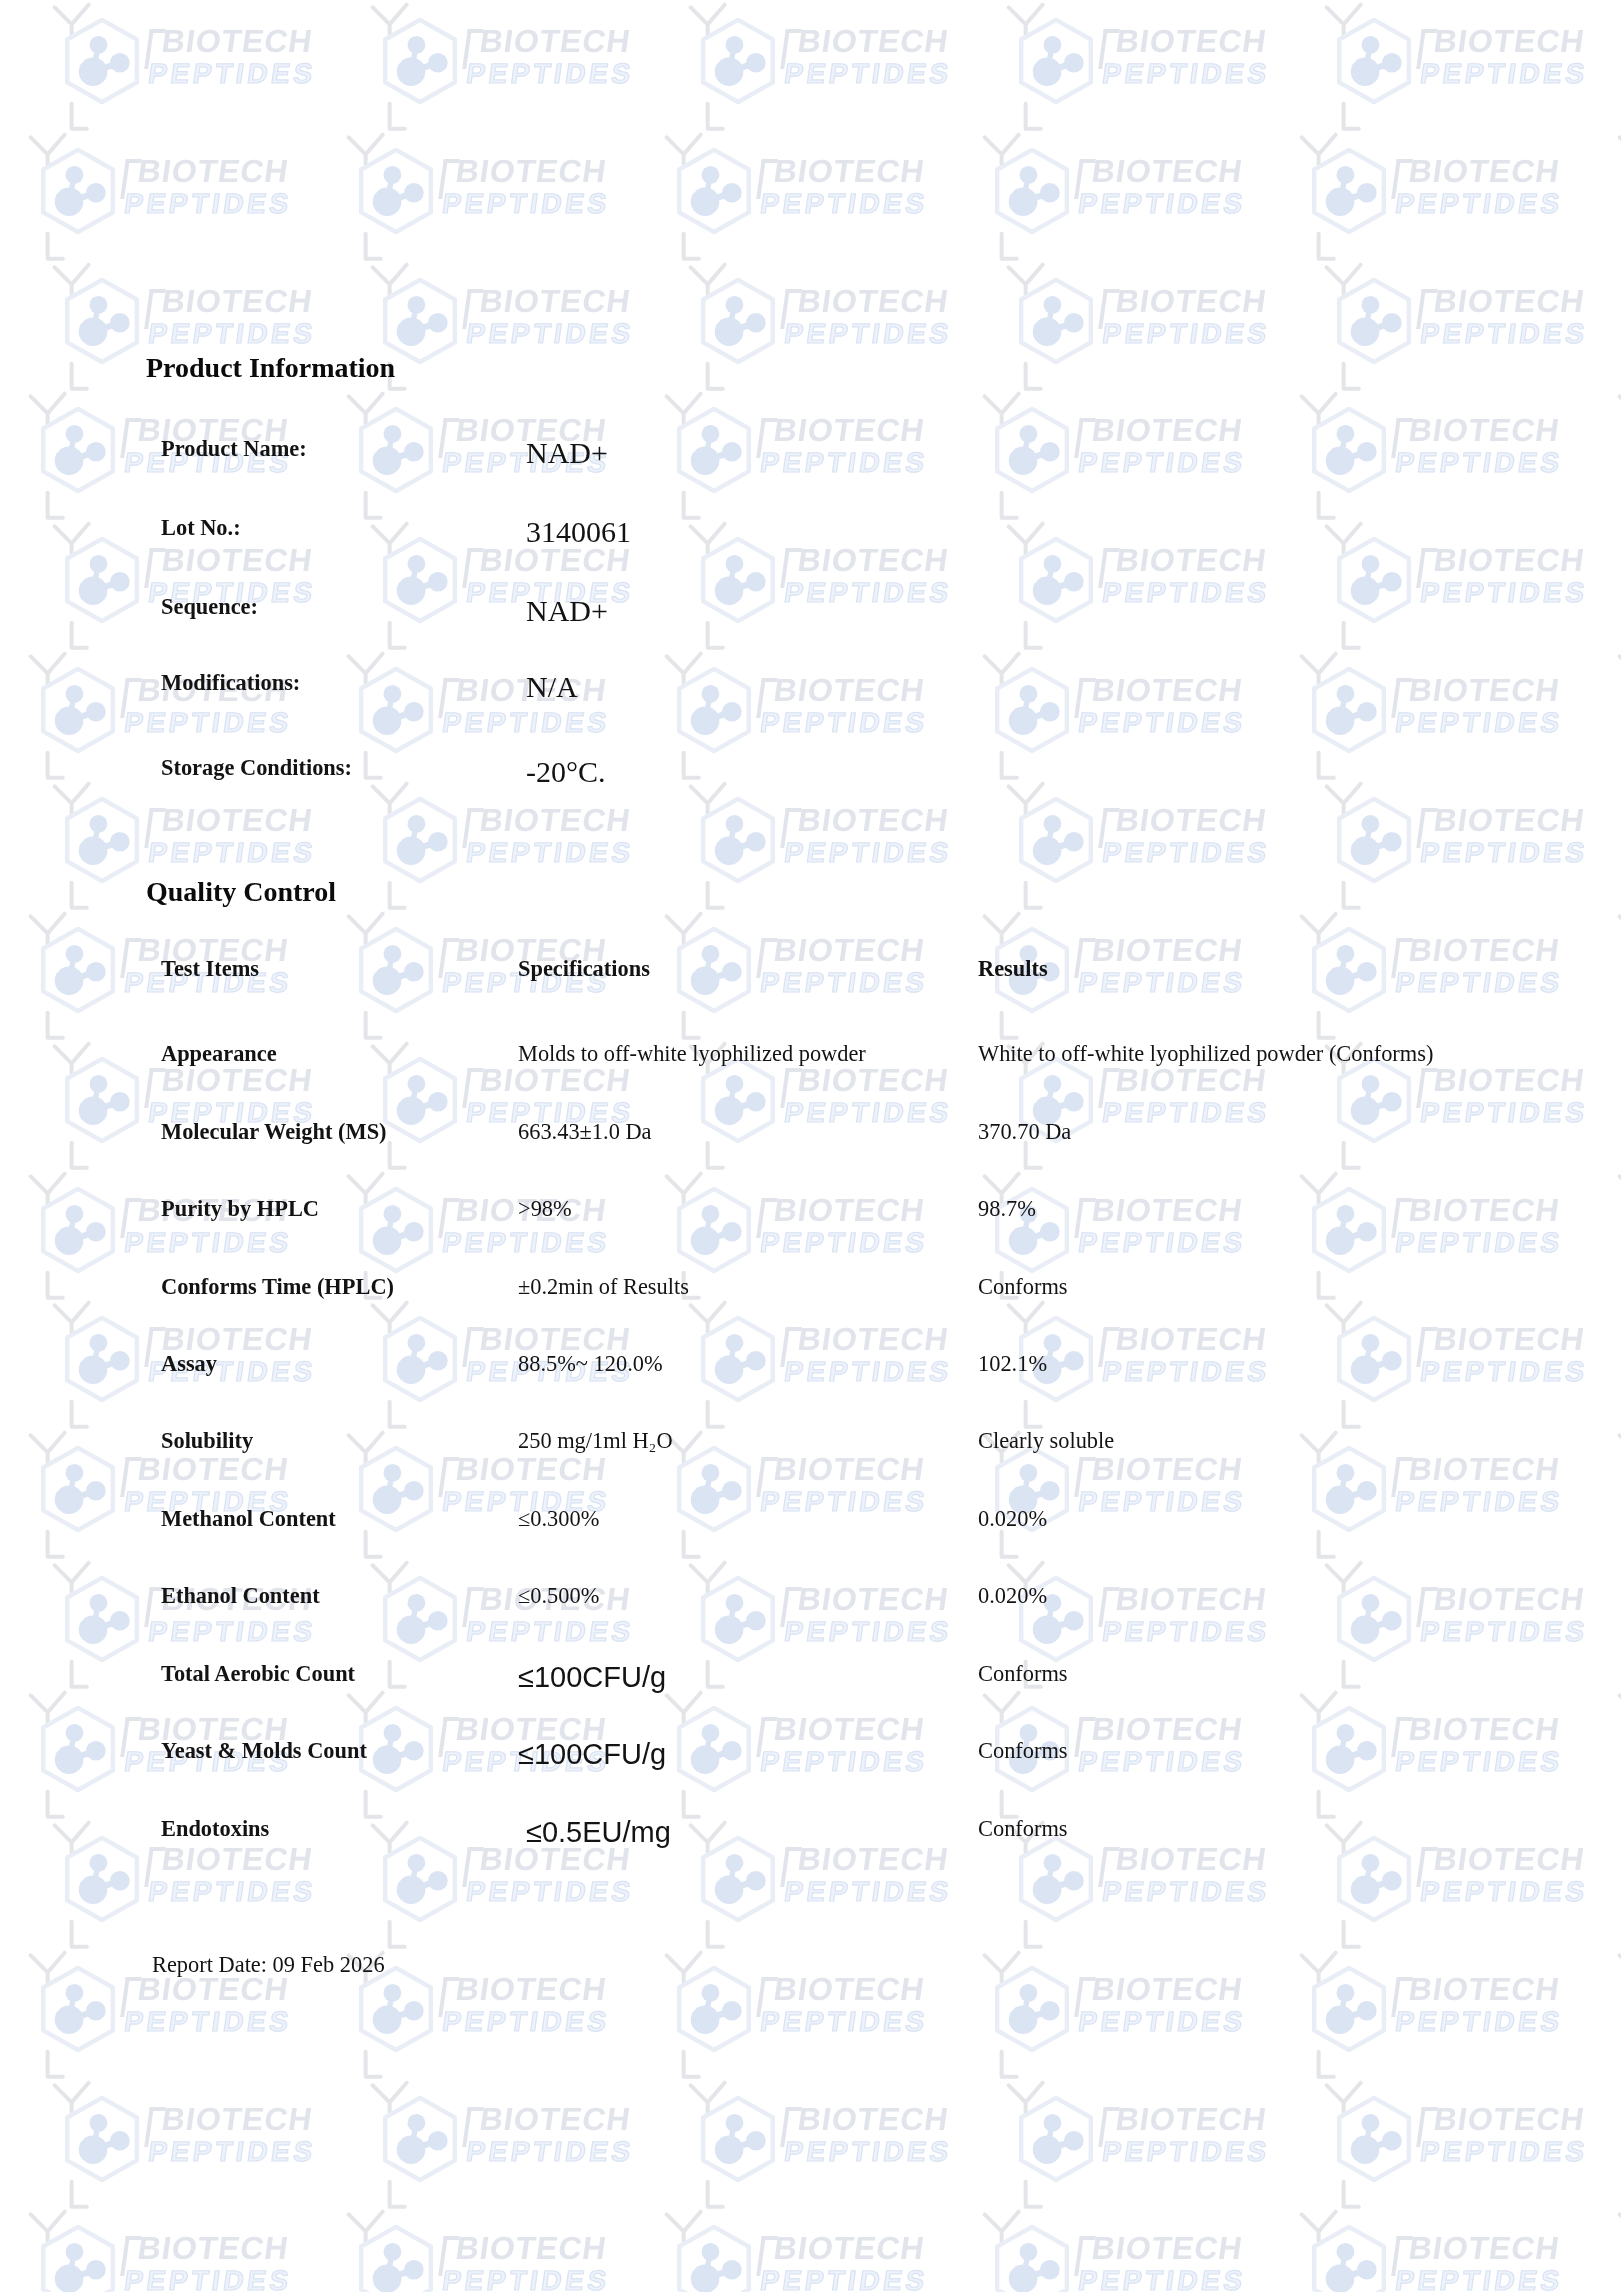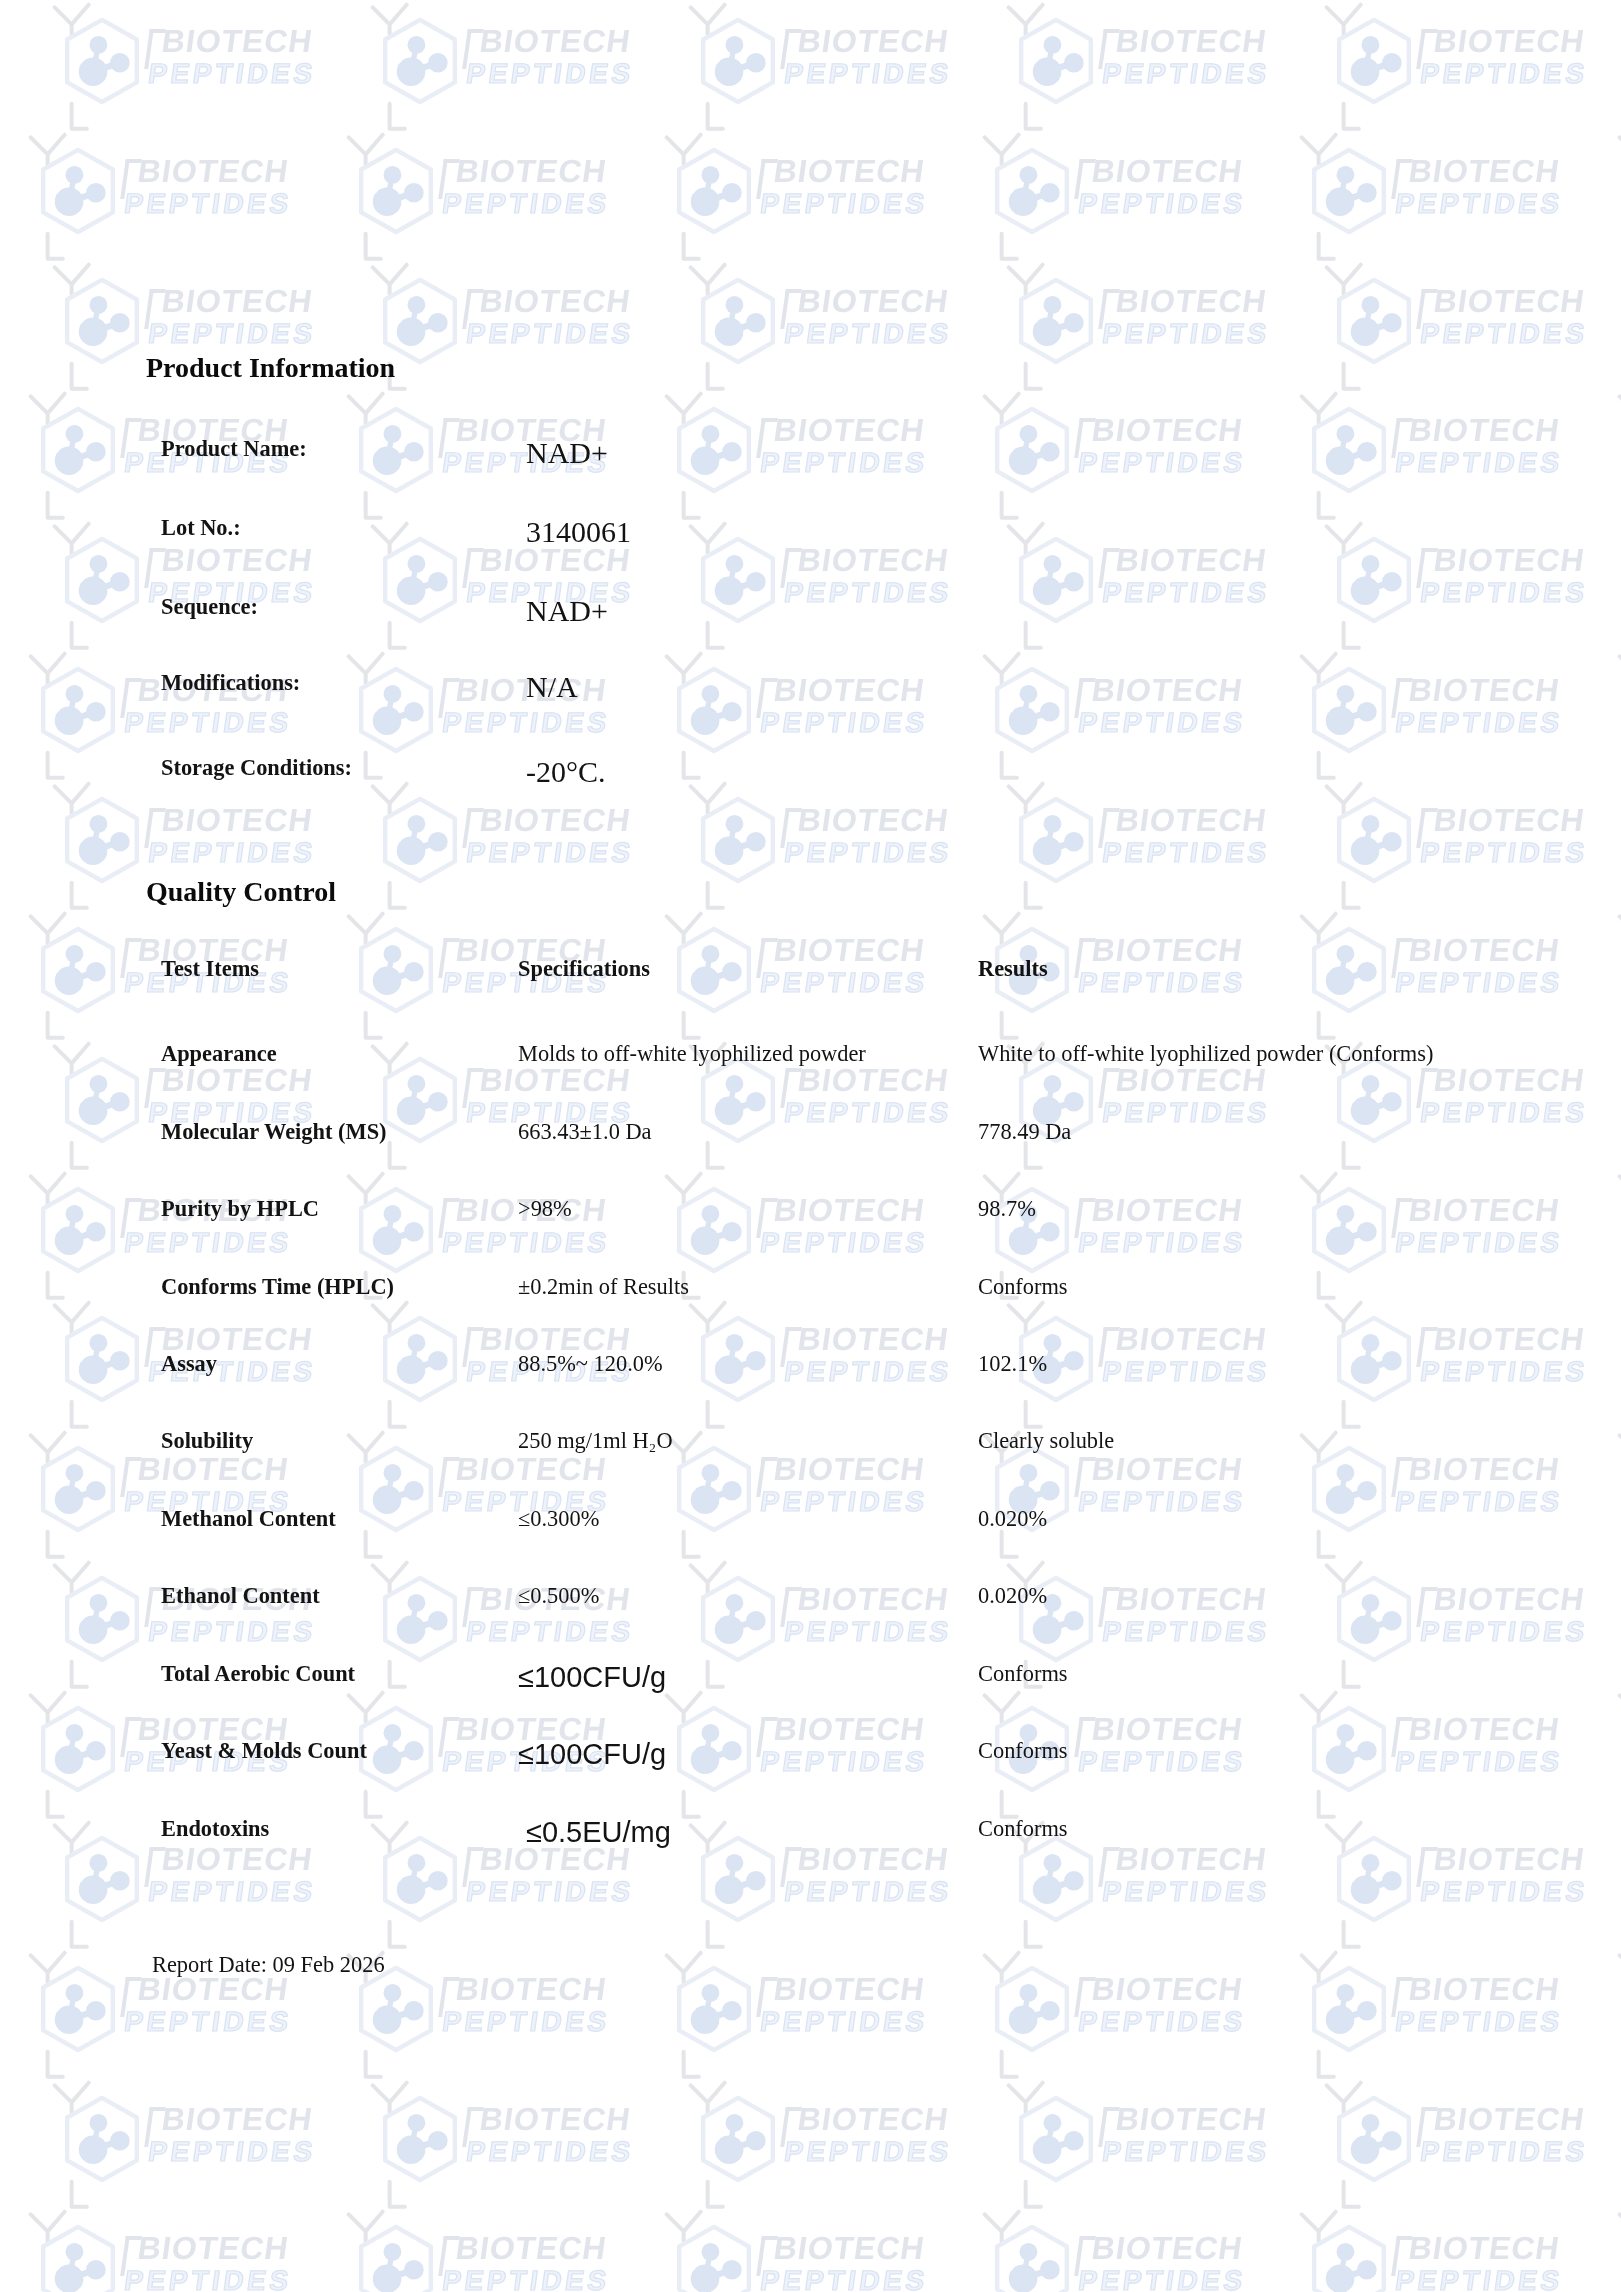--- a/index.html
+++ b/index.html
@@ -1880,21 +1880,21 @@
     <div class="qc-header" style="top:956px">Test Items</div>
     <div class="qc-header col-spec" style="top:956px">Specifications</div>
     <div class="qc-header col-result" style="top:956px">Results</div>
 
     <div id="qc-rows">
         <div class="qc-item" style="top: 1041px;">Appearance</div>
         <div class="qc-spec" style="top: 1041px;">Molds to off-white lyophilized powder</div>
         <div class="qc-result" style="top: 1041px;">White to off-white lyophilized powder (Conforms)</div>
         <div class="qc-item" style="top: 1119px;">Molecular Weight (MS)</div>
         <div class="qc-spec" style="top: 1119px;">663.43±1.0 Da</div>
-        <div class="qc-result" style="top: 1119px;">778.49 Da</div>
+        <div class="qc-result" style="top: 1119px;">370.70 Da</div>
         <div class="qc-item" style="top: 1196px;">Purity by HPLC</div>
         <div class="qc-spec" style="top: 1196px;">&gt;98%</div>
         <div class="qc-result" style="top: 1196px;">98.7%</div>
         <div class="qc-item" style="top: 1274px;">Conforms Time (HPLC)</div>
         <div class="qc-spec" style="top: 1274px;">±0.2min of Results</div>
         <div class="qc-result" style="top: 1274px;">Conforms</div>
         <div class="qc-item" style="top: 1351px;">Assay</div>
         <div class="qc-spec" style="top: 1351px;">88.5%~ 120.0%</div>
         <div class="qc-result" style="top: 1351px;">102.1%</div>
         <div class="qc-item" style="top: 1428px;">Solubility</div>

